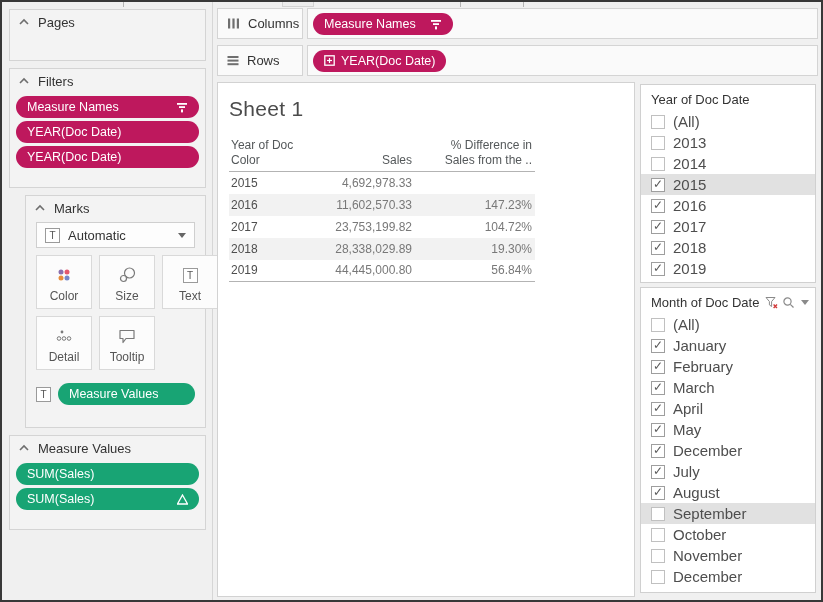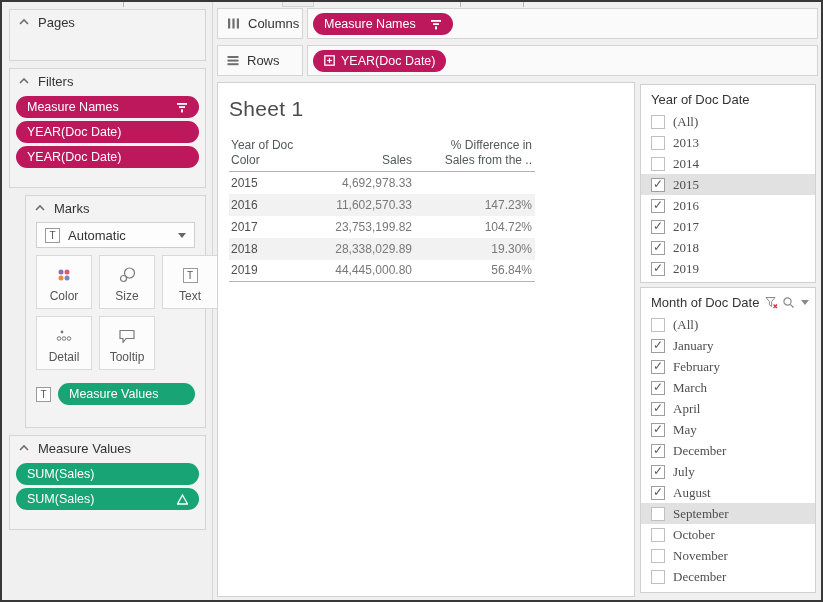--- a/index.html
+++ b/index.html
@@ -84,21 +84,21 @@
   td.y{ color:#4e4e4e; }
   td.v{ color:#787878; }
   .hl2{ display:block; }
 
   
   .right-panel{ width:178px; min-width:178px; display:flex; flex-direction:column; gap:4px; padding:2px 2px 4px 0; }
   .filter-card{ background:#fff; border:1px solid #d0d0d0; padding:5px 0 3px 0; }
   .fc-title-row{ display:flex; align-items:center; padding:2px 6px 4px 10px; font-size:13px; color:#333; }
   .fc-icons{ margin-left:auto; display:flex; align-items:center; gap:4px; }
   .fc-caret{ width:0; height:0; border-left:4px solid transparent; border-right:4px solid transparent; border-top:5px solid #8a8a8a; margin-left:2px; }
-  .f-item{ height:21px; display:flex; align-items:center; gap:8px; padding-left:10px; font-size:13px; color:#4e4e4e;font-family:Liberation Serif, serif; }
+  .f-item{ height:21px; display:flex; align-items:center; gap:8px; padding-left:10px; font-size:15px; color:#4e4e4e; }
   .f-item.highlighted{ background:#e1e1e1; }
   .checkbox{ width:14px; height:14px; background:#fff; border:1px solid #c0c0c0; position:relative; flex:none; }
   .f-item.checked .checkbox{ border-color:#9e9e9e; }
   .f-item.checked .checkbox::after{
     content:"✓"; position:absolute; left:1px; top:-2px; font-size:12px; color:#5c5c5c;
   }
   svg{ display:block; }
 </style>
 </head>
 <body>

